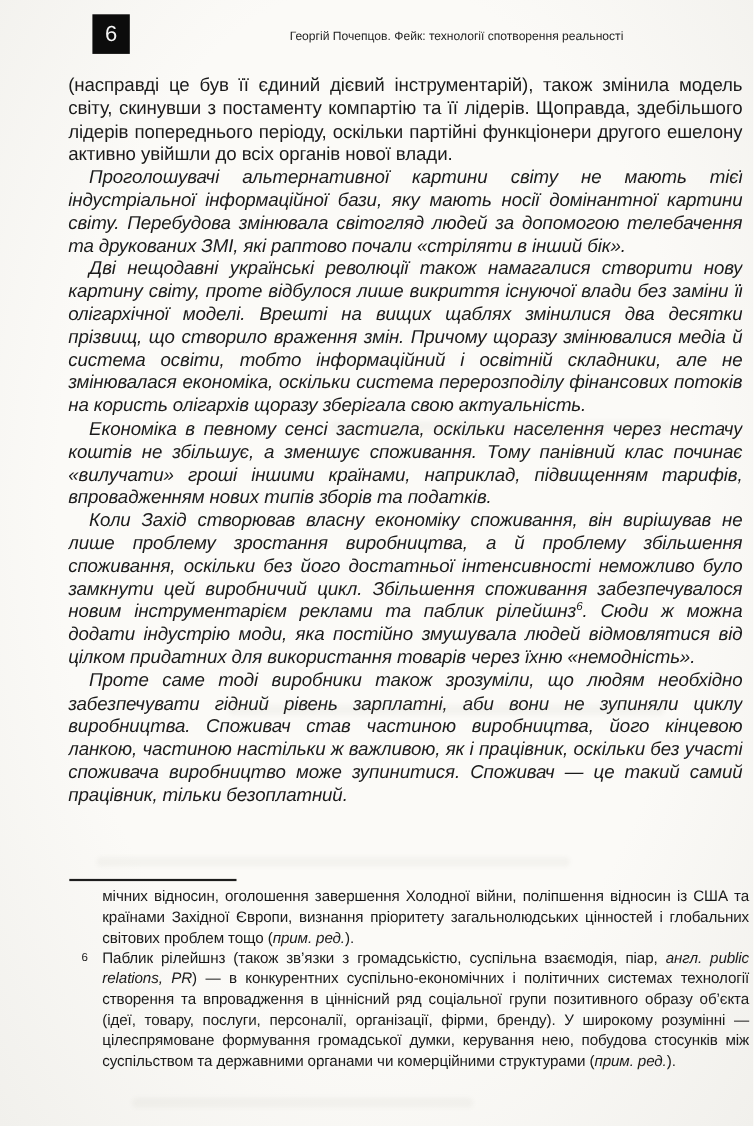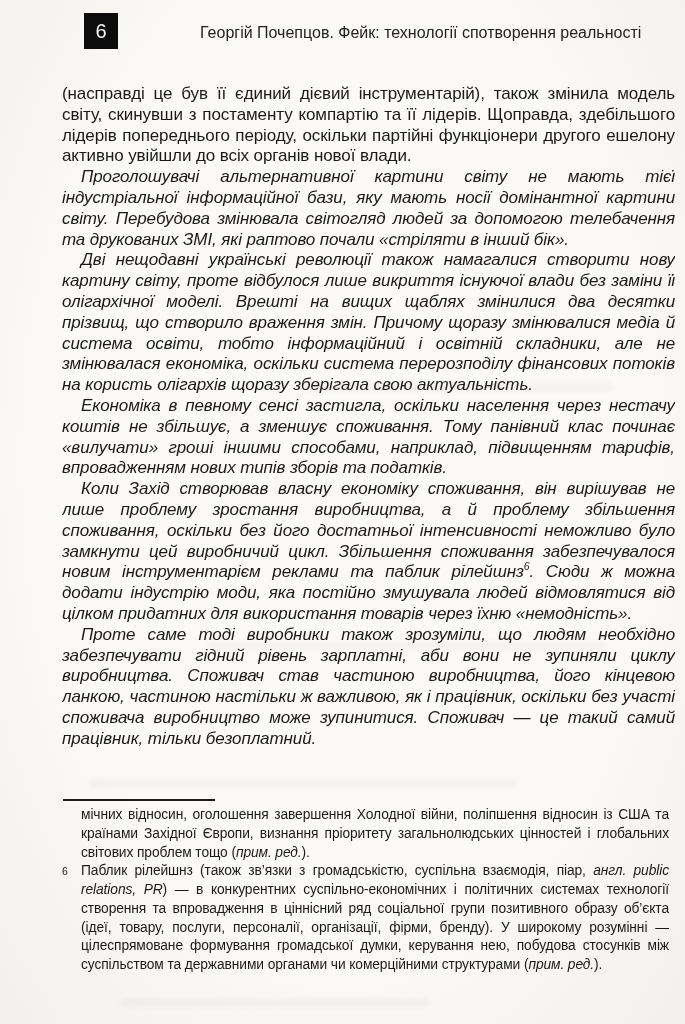--- a/index.html
+++ b/index.html
@@ -21,31 +21,31 @@
     width: 34px; height: 36px;
     background: #0c0c0c;
     color: #f5f5f5;
     display: flex; align-items: center; justify-content: center;
     font-size: 20px;
   }
   .running-header {
     position: absolute;
     left: 200px; top: 24px;
     width: 430px;
-    font-size: 16px;
+    font-size: 11px;
     line-height: 18px;
     color: #222;
     text-align: center;
     white-space: nowrap;
   }
 
   
   .body-text {
     position: absolute;
-    left: 62px; top: 84px;
+    left: 62px; top: 68px;
     width: 613px;
     max-height: 726px;
     overflow: hidden;
     font-size: 17px;
     line-height: 20.8px;
     text-align: justify;
     letter-spacing: -0.1px;
   }
   .body-text p { margin: 0; }
   .body-text p.indent { text-indent: 19px; font-style: italic; }
@@ -57,21 +57,21 @@
 
   
   .footnote-rule {
     position: absolute;
     left: 63px; top: 799px;
     width: 152px; height: 2px;
     background: #1d1d1d;
   }
   .footnotes {
     position: absolute;
-    left: 56px; top: 806px;
+    left: 68px; top: 806px;
     width: 613px;
     font-size: 13.8px;
     line-height: 18.75px;
     text-align: justify;
     letter-spacing: -0.1px;
   }
   .footnotes p {
     margin: 0;
     padding-left: 25px;
     position: relative;
@@ -106,21 +106,21 @@
   <div class="pagenum-box">
     <span>6</span>
   </div>
 
   <div class="running-header">Георгій Почепцов. Фейк: технології спотворення реальності</div>
 
   <div class="body-text">
     <p class="para">(насправді це був її єдиний дієвий інструментарій), також змінила модель світу, скинувши з постаменту компартію та її лідерів. Щоправда, здебільшого лідерів попереднього періоду, оскільки партійні функціонери другого ешелону активно увійшли до всіх органів нової влади.</p>
     <p class="para indent">Проголошувачі альтернативної картини світу не мають тієї індустріальної інформаційної бази, яку мають носії домінантної картини світу. Перебудова змінювала світогляд людей за допомогою телебачення та друкованих ЗМІ, які раптово почали «стріляти в інший бік».</p>
     <p class="para indent">Дві нещодавні українські революції також намагалися створити нову картину світу, проте відбулося лише викриття існуючої влади без заміни її олігархічної моделі. Врешті на вищих щаблях змінилися два десятки прізвищ, що створило враження змін. Причому щоразу змінювалися медіа й система освіти, тобто інформаційний і освітній складники, але не змінювалася економіка, оскільки система перерозподілу фінансових потоків на користь олігархів щоразу зберігала свою актуальність.</p>
-    <p class="para indent">Економіка в певному сенсі застигла, оскільки населення через нестачу коштів не збільшує, а зменшує споживання. Тому панівний клас починає «вилучати» гроші іншими способами, наприклад, підвищенням тарифів, впровадженням нових типів зборів та податків.</p>
+    <p class="para indent">Економіка в певному сенсі застигла, оскільки населення через нестачу коштів не збільшує, а зменшує споживання. Тому панівний клас починає «вилучати» гроші іншими країнами, наприклад, підвищенням тарифів, впровадженням нових типів зборів та податків.</p>
     <p class="para indent"><span>Коли Захід створював власну економіку споживання, він вирішував не лише проблему зростання виробництва, а й проблему збільшення споживання, оскільки без його достатньої інтенсивності неможливо було замкнути цей виробничий цикл. Збільшення споживання забезпечувалося новим інструментарієм реклами та паблик рілейшнз</span><sup>6</sup><span>. Сюди ж можна додати індустрію моди, яка постійно змушувала людей відмовлятися від цілком придатних для використання товарів через їхню «немодність».</span></p>
     <p class="para indent">Проте саме тоді виробники також зрозуміли, що людям необхідно забезпечувати гідний рівень зарплатні, аби вони не зупиняли циклу виробництва. Споживач став частиною виробництва, його кінцевою ланкою, частиною настільки ж важливою, як і працівник, оскільки без участі споживача виробництво може зупинитися. Споживач — це такий самий працівник, тільки безоплатний.</p>
   </div>
 
   <div class="footnote-rule"></div>
 
   <div class="footnotes">
     <p><span>мічних відносин, оголошення завершення Холодної війни, поліпшення відносин із США та країнами Західної Європи, визнання пріоритету загальнолюдських цінностей і глобальних світових проблем тощо (</span><i>прим. ред.</i><span>).</span></p>
     <p><span class="fn-marker-num">6</span><span>Паблик рілейшнз (також зв’язки з громадськістю, суспільна взаємодія, піар, </span><i>англ. public relations, PR</i><span>) — в конкурентних суспільно-економічних і політичних системах технології створення та впровадження в ціннісний ряд соціальної групи позитивного образу об’єкта (ідеї, товару, послуги, персоналії, організації, фірми, бренду). У широкому розумінні — цілеспрямоване формування громадської думки, керування нею, побудова стосунків між суспільством та державними органами чи комерційними структурами (</span><i>прим. ред.</i><span>).</span></p>
   </div>

